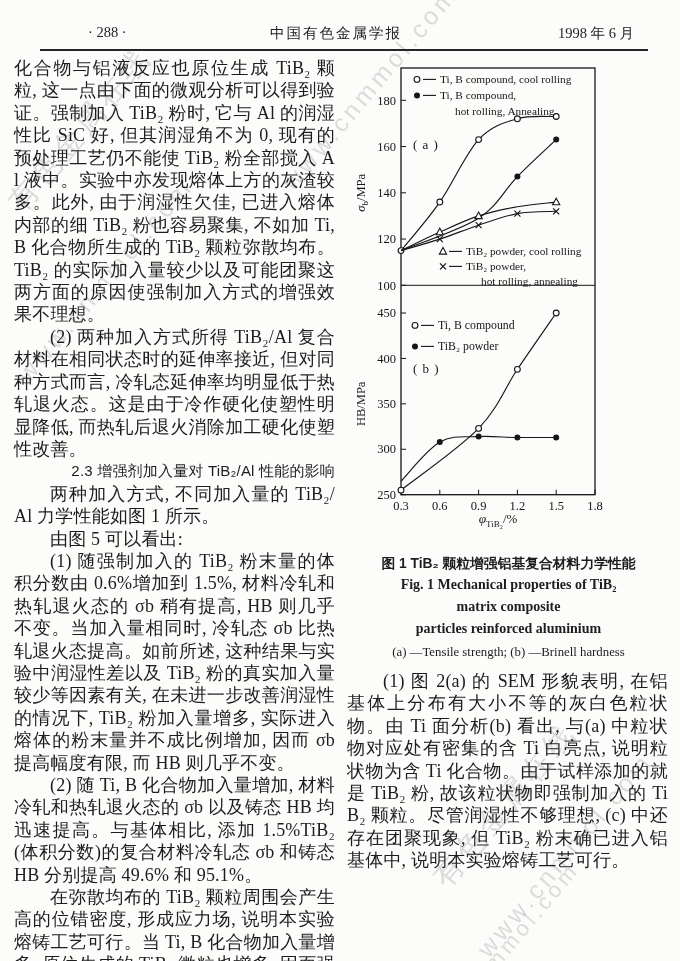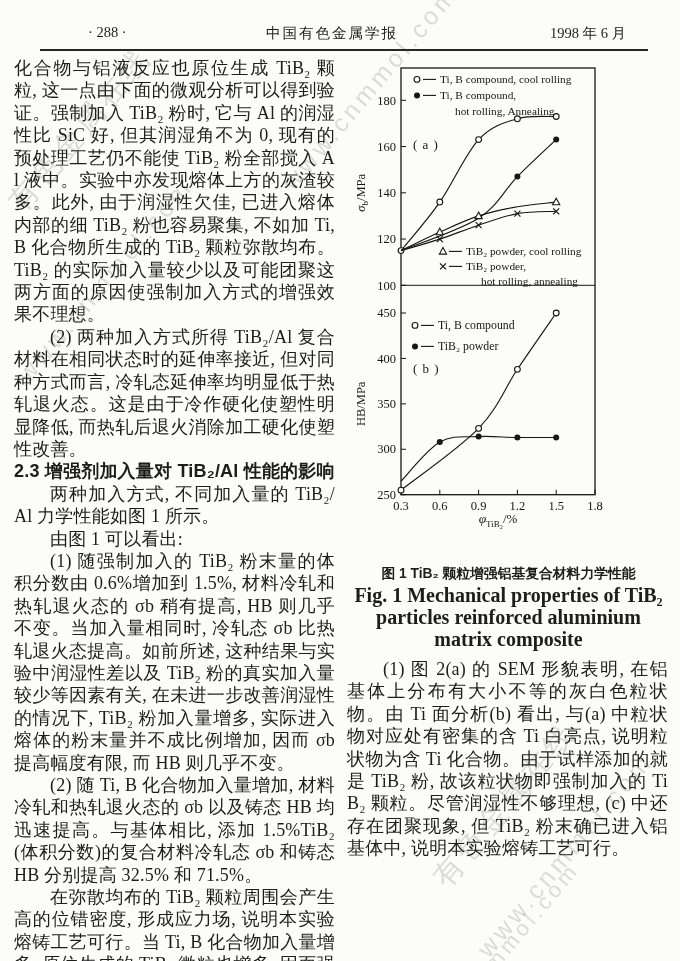--- a/index.html
+++ b/index.html
@@ -2,36 +2,36 @@
 <html><head>
 <meta charset="utf-8">
 <style>
   *{margin:0;padding:0;box-sizing:border-box}
   html,body{background:#d9d9d9;font-family:"Liberation Serif","DejaVu Serif",serif}
   .page{position:relative;width:680px;height:961px;margin:0 auto;background:#fcfcfb;
         color:#1d1d1d;overflow:hidden}
   .watermark{position:absolute;color:#9c9c9c;opacity:.34;white-space:nowrap;
         font-family:"Liberation Sans","DejaVu Sans",sans-serif;letter-spacing:4px;
         pointer-events:none;z-index:1}
-  .pagehead{position:absolute;top:24px;left:0;right:16px;height:20px;font-size:14.5px;z-index:2}
+  .pagehead{position:absolute;top:24px;left:0;right:8px;height:20px;font-size:14.5px;z-index:2}
   .pagehead .pnum{position:absolute;left:88px}
   .pagehead .jname{position:absolute;left:50%;transform:translateX(-50%);letter-spacing:2px}
   .pagehead .issue{position:absolute;right:38px}
   .rule{position:absolute;top:49px;left:40px;width:608px;height:2.4px;background:#262626;z-index:2}
   .columns{position:absolute;top:57px;left:14px;width:654px;bottom:8px;display:flex;gap:12px;z-index:2}
   .col{width:321px}
   .para,.heading{font-size:18px;line-height:22.4px;text-align:justify;
         word-break:break-all;letter-spacing:.2px}
   .para.indent{text-indent:2em}
-  .heading{font-weight:bold;font-family:"Liberation Sans","DejaVu Sans",sans-serif;
-        font-size:18px;text-align:left}
+  .heading{font-weight:normal;font-family:"Liberation Sans","DejaVu Sans",sans-serif;
+        font-size:15px;text-align:right}
   .figwrap{margin:2px 0 0 2px}
   .figcap-zh{font-weight:bold;font-family:"Liberation Sans","DejaVu Sans",sans-serif;
-        font-size:13.8px;text-align:center;margin-top:28px;line-height:21px}
-  .figcap-en{font-weight:bold;font-size:20px;text-align:center;line-height:22px}
+        font-size:13.8px;text-align:center;margin-top:18px;line-height:21px}
+  .figcap-en{font-weight:bold;font-size:14px;text-align:center;line-height:22px}
   .figcap-en:first-of-type{margin-top:3px}
   .figcap-note{font-size:12.8px;text-align:center;line-height:20px;margin-top:2px}
   .rtext{margin-top:8px}
   svg text{font-family:"Liberation Serif","DejaVu Serif",serif;fill:#161616}
 </style>
 </head>
 <body>
 
 <div class="page">
 
@@ -50,23 +50,23 @@
     <span class="issue">1998 年 6 月</span>
   </div>
   <div class="rule"></div>
 
   <div class="columns">
     <div class="col" id="left-col">
         <div class="para">化合物与铝液反应也原位生成 TiB₂ 颗粒, 这一点由下面的微观分析可以得到验证。强制加入 TiB₂ 粉时, 它与 Al 的润湿性比 SiC 好, 但其润湿角不为 0, 现有的预处理工艺仍不能使 TiB₂ 粉全部搅入 Al 液中。实验中亦发现熔体上方的灰渣较多。此外, 由于润湿性欠佳, 已进入熔体内部的细 TiB₂ 粉也容易聚集, 不如加 Ti, B 化合物所生成的 TiB₂ 颗粒弥散均布。TiB₂ 的实际加入量较少以及可能团聚这两方面的原因使强制加入方式的增强效果不理想。</div>
         <div class="para indent">(2) 两种加入方式所得 TiB₂/Al 复合材料在相同状态时的延伸率接近, 但对同种方式而言, 冷轧态延伸率均明显低于热轧退火态。这是由于冷作硬化使塑性明显降低, 而热轧后退火消除加工硬化使塑性改善。</div>
         <div class="heading">2.3  增强剂加入量对 TiB₂/Al 性能的影响</div>
         <div class="para indent">两种加入方式, 不同加入量的 TiB₂/Al 力学性能如图 1 所示。</div>
-        <div class="para indent">由图 1 可以看出:</div>
+        <div class="para indent">由图 5 可以看出:</div>
         <div class="para indent">(1) 随强制加入的 TiB₂ 粉末量的体积分数由 0.6%增加到 1.5%, 材料冷轧和热轧退火态的 σb 稍有提高, HB 则几乎不变。当加入量相同时, 冷轧态 σb 比热轧退火态提高。如前所述, 这种结果与实验中润湿性差以及 TiB₂ 粉的真实加入量较少等因素有关, 在未进一步改善润湿性的情况下, TiB₂ 粉加入量增多, 实际进入熔体的粉末量并不成比例增加, 因而 σb 提高幅度有限, 而 HB 则几乎不变。</div>
-        <div class="para indent">(2) 随 Ti, B 化合物加入量增加, 材料冷轧和热轧退火态的 σb 以及铸态 HB 均迅速提高。与基体相比, 添加 1.5%TiB₂(体积分数)的复合材料冷轧态 σb 和铸态 HB 分别提高 32.5% 和 71.5%。</div>
+        <div class="para indent">(2) 随 Ti, B 化合物加入量增加, 材料冷轧和热轧退火态的 σb 以及铸态 HB 均迅速提高。与基体相比, 添加 1.5%TiB₂(体积分数)的复合材料冷轧态 σb 和铸态 HB 分别提高 49.6% 和 95.1%。</div>
         <div class="para indent">在弥散均布的 TiB₂ 颗粒周围会产生高的位错密度, 形成应力场, 说明本实验熔铸工艺可行。当 Ti, B 化合物加入量增多, 原位生成的 TiB₂ 微粒也增多, 因而强化效果亦愈加明显。</div>
         <div class="heading">3.6  SEM 微观分析</div>
       </div>
 
     <div class="col">
       <figure class="figwrap">
         <svg id="chart-svg" viewBox="0 0 312 472" width="312" height="472">
             <g>
               <rect x="52" y="9" width="194" height="426.7" fill="none" stroke="#161616" stroke-width="1.3"></rect>
               <line x1="52" y1="226.3" x2="246" y2="226.3" stroke="#161616" stroke-width="1"></line>
@@ -174,22 +174,23 @@
               <line x1="72" y1="266.4" x2="85" y2="266.4" stroke="#161616" stroke-width="1.1"></line>
               <text x="89" y="270" font-size="11.8">Ti, B compound</text>
               <circle cx="66" cy="287.4" r="3" fill="#161616"></circle>
               <line x1="72" y1="287.4" x2="85" y2="287.4" stroke="#161616" stroke-width="1.1"></line>
               <text x="89" y="291" font-size="11.8">TiB₂ powder</text>
             </g>
           </svg>
         <figcaption>
           <div class="figcap-zh">图 1  TiB₂ 颗粒增强铝基复合材料力学性能</div>
           <div class="figcap-en">Fig. 1  Mechanical properties of TiB₂</div>
+          <div class="figcap-en">matrix composite</div>
           <div class="figcap-en">particles reinforced aluminium</div>
-          <div class="figcap-en">matrix composite</div>
+          <div class="figcap-note">(a) —Tensile strength;  (b) —Brinell hardness</div>
         </figcaption>
       </figure>
       <div class="rtext" id="right-col-text">
           <div class="para indent">(1) 图 2(a) 的 SEM 形貌表明, 在铝基体上分布有大小不等的灰白色粒状物。由 Ti 面分析(b) 看出, 与(a) 中粒状物对应处有密集的含 Ti 白亮点, 说明粒状物为含 Ti 化合物。由于试样添加的就是 TiB₂ 粉, 故该粒状物即强制加入的 TiB₂ 颗粒。尽管润湿性不够理想, (c) 中还存在团聚现象, 但 TiB₂ 粉末确已进入铝基体中, 说明本实验熔铸工艺可行。</div>
         </div>
     </div>
   </div>
 </div>
 
 </body></html>

